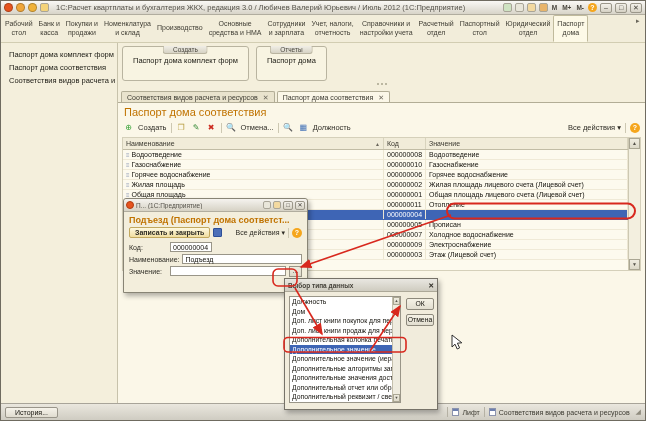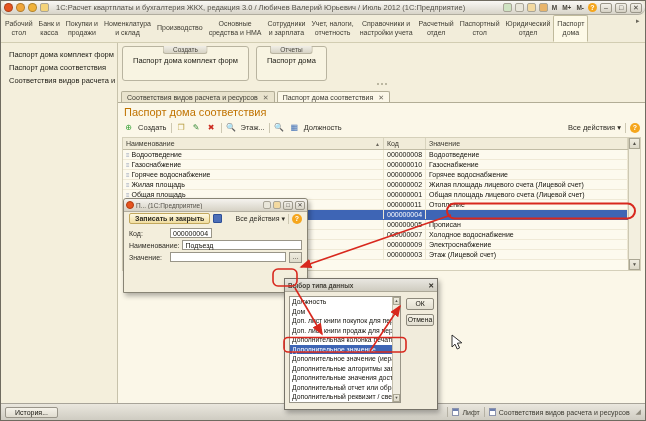--- a/index.html
+++ b/index.html
@@ -3,21 +3,21 @@
 <meta charset="utf-8">
 <style>
   html,body{margin:0;padding:0;background:#9a9688;}
   *{box-sizing:border-box;}
   .screen{position:relative;width:646px;height:421px;background:#ece9d8;border:1px solid #6f6b60;
           overflow:hidden;font-family:"Liberation Sans",sans-serif;color:#14120c;}
 
   
   .titlebar{height:14px;display:flex;align-items:center;gap:3px;padding:0 3px;
             background:linear-gradient(#f9f8f5,#d8d4c8);border-bottom:1px solid #b1ad9f;
-            font-size:7.5px;color:#55524a;border-radius:7px;}
+            font-size:7.5px;color:#55524a;}
   .tb-dot{width:9px;height:9px;border-radius:50%;flex:none;border:1px solid rgba(0,0,0,.25);}
   .tb-sq{width:9px;height:9px;flex:none;border:1px solid #a9a598;border-radius:2px;}
   .tb-title{margin-left:4px;white-space:nowrap;overflow:hidden;flex:1;}
   .mem{font-size:6.5px;font-weight:bold;color:#4a473e;padding:0 1px;}
   .winbtn{width:12px;height:10px;flex:none;background:linear-gradient(#f3f1ea,#d6d2c5);
           border:1px solid #9b978a;border-radius:2px;font-size:7px;line-height:8px;text-align:center;color:#44413a;}
 
   
   .sectionbar{height:28px;background:#f2edda;display:flex;align-items:stretch;padding:0 1px;
               border-bottom:1px solid #d2cdb2;}
@@ -246,21 +246,21 @@
         <div class="form-title">Паспорт дома соответствия</div>
         <div class="toolbar">
           <span class="ti" style="color:#2f9e2f;">⊕</span>
           <span>Создать</span>
           <span class="tsep"></span>
           <span class="ti" style="color:#b69b3c;">❐</span>
           <span class="ti" style="color:#3f8f3f;">✎</span>
           <span class="ti" style="color:#cc2a1e;">✖</span>
           <span class="tsep"></span>
           <span class="ti" style="color:#55606e;">🔍</span>
-          <span>Этаж...</span>
+          <span>Отмена...</span>
           <span class="tsep"></span>
           <span class="ti" style="color:#9aa0a8;">🔍</span>
           <span class="ti" style="color:#3c6db6;">▦</span>
           <span>Должность</span>
           <span class="spacer"></span>
           <span>Все действия ▾</span>
           <span class="tsep"></span>
           <span class="help-ic">?</span>
         </div>
 
@@ -403,20 +403,21 @@
 
   <div class="dialog">
     <div class="dlg-tb">
       <span class="mini-logo"></span>
       <span class="t">П... (1С:Предприятие)</span>
       <span class="tb-sq" style="width:8px;height:8px;background:#e9e6da"></span>
       <span class="tb-sq" style="width:8px;height:8px;background:#f3d9a0"></span>
       <span class="winbtn">□</span>
       <span class="winbtn">✕</span>
     </div>
+    <div class="dlg-title">Подъезд (Паспорт дома соответст...</div>
     <div class="dlg-btnrow">
       <span class="btn-save">Записать и закрыть</span>
       <span class="floppy"></span>
       <span class="spacer"></span>
       <span>Все действия ▾</span>
       <span class="tsep"></span>
       <span class="help-ic">?</span>
     </div>
     <div class="dlg-field">
       <span style="width:38px;">Код:</span>

